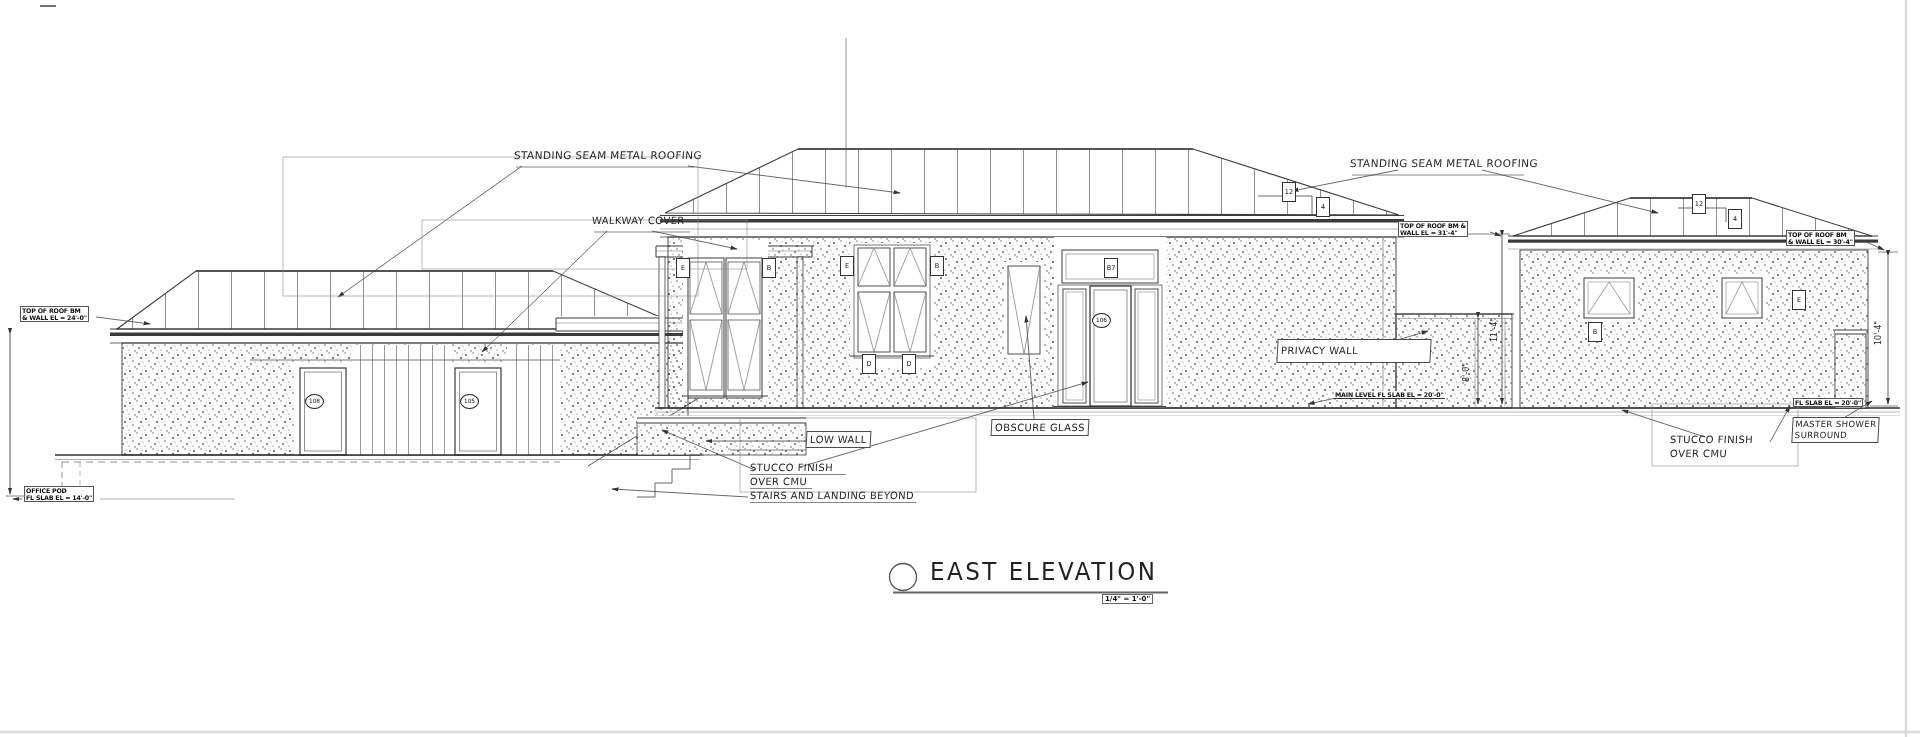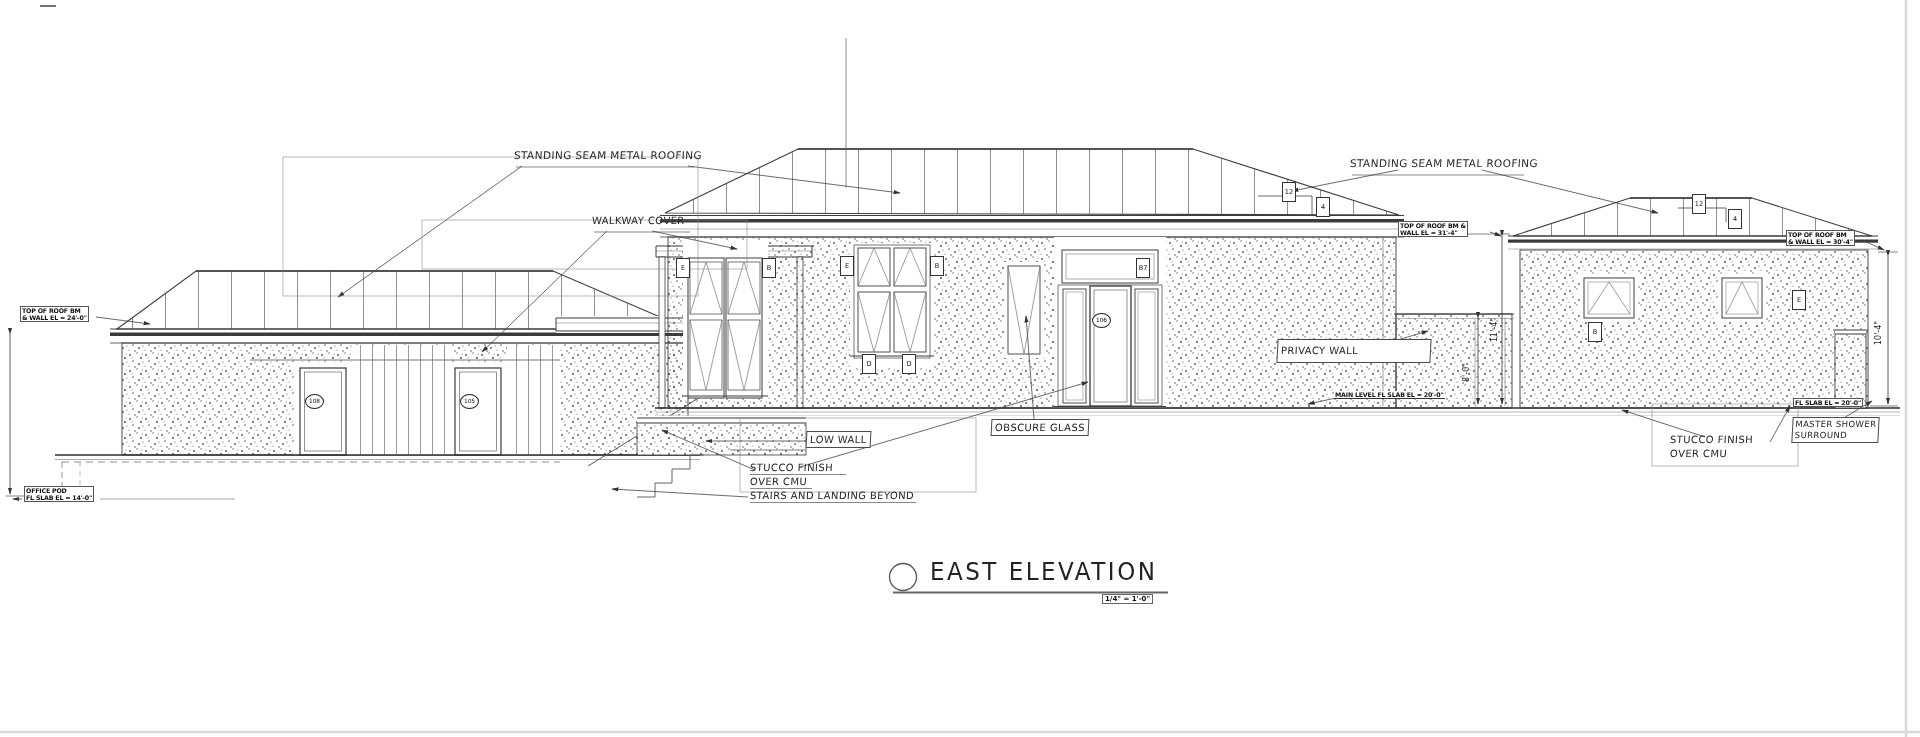--- a/index.html
+++ b/index.html
@@ -309,21 +309,21 @@
   <div class="dim" style="left:1874px;top:345px">10'-4"</div>
   <div class="dim" style="left:1490px;top:342px">11'-4"</div>
   <div class="dim" style="left:1462px;top:382px">8'-0"</div>
 
   <div class="tag" style="left:676px;top:258px">E</div>
   <div class="tag" style="left:762px;top:258px">B</div>
   <div class="tag" style="left:840px;top:256px">E</div>
   <div class="tag" style="left:930px;top:256px">B</div>
   <div class="tag" style="left:862px;top:354px">D</div>
   <div class="tag" style="left:902px;top:354px">D</div>
-  <div class="tag" style="left:1136px;top:258px">B7</div>
+  <div class="tag" style="left:1104px;top:258px">B7</div>
   <div class="tag" style="left:1588px;top:322px">B</div>
   <div class="tag" style="left:1792px;top:290px">E</div>
   <div class="tag" style="left:1282px;top:182px">12</div>
   <div class="tag" style="left:1316px;top:197px">4</div>
   <div class="tag" style="left:1692px;top:194px">12</div>
   <div class="tag" style="left:1728px;top:209px">4</div>
   <div class="tagc" style="left:305px;top:394px">108</div>
   <div class="tagc" style="left:460px;top:394px">105</div>
   <div class="tagc" style="left:1092px;top:313px">106</div>
 

